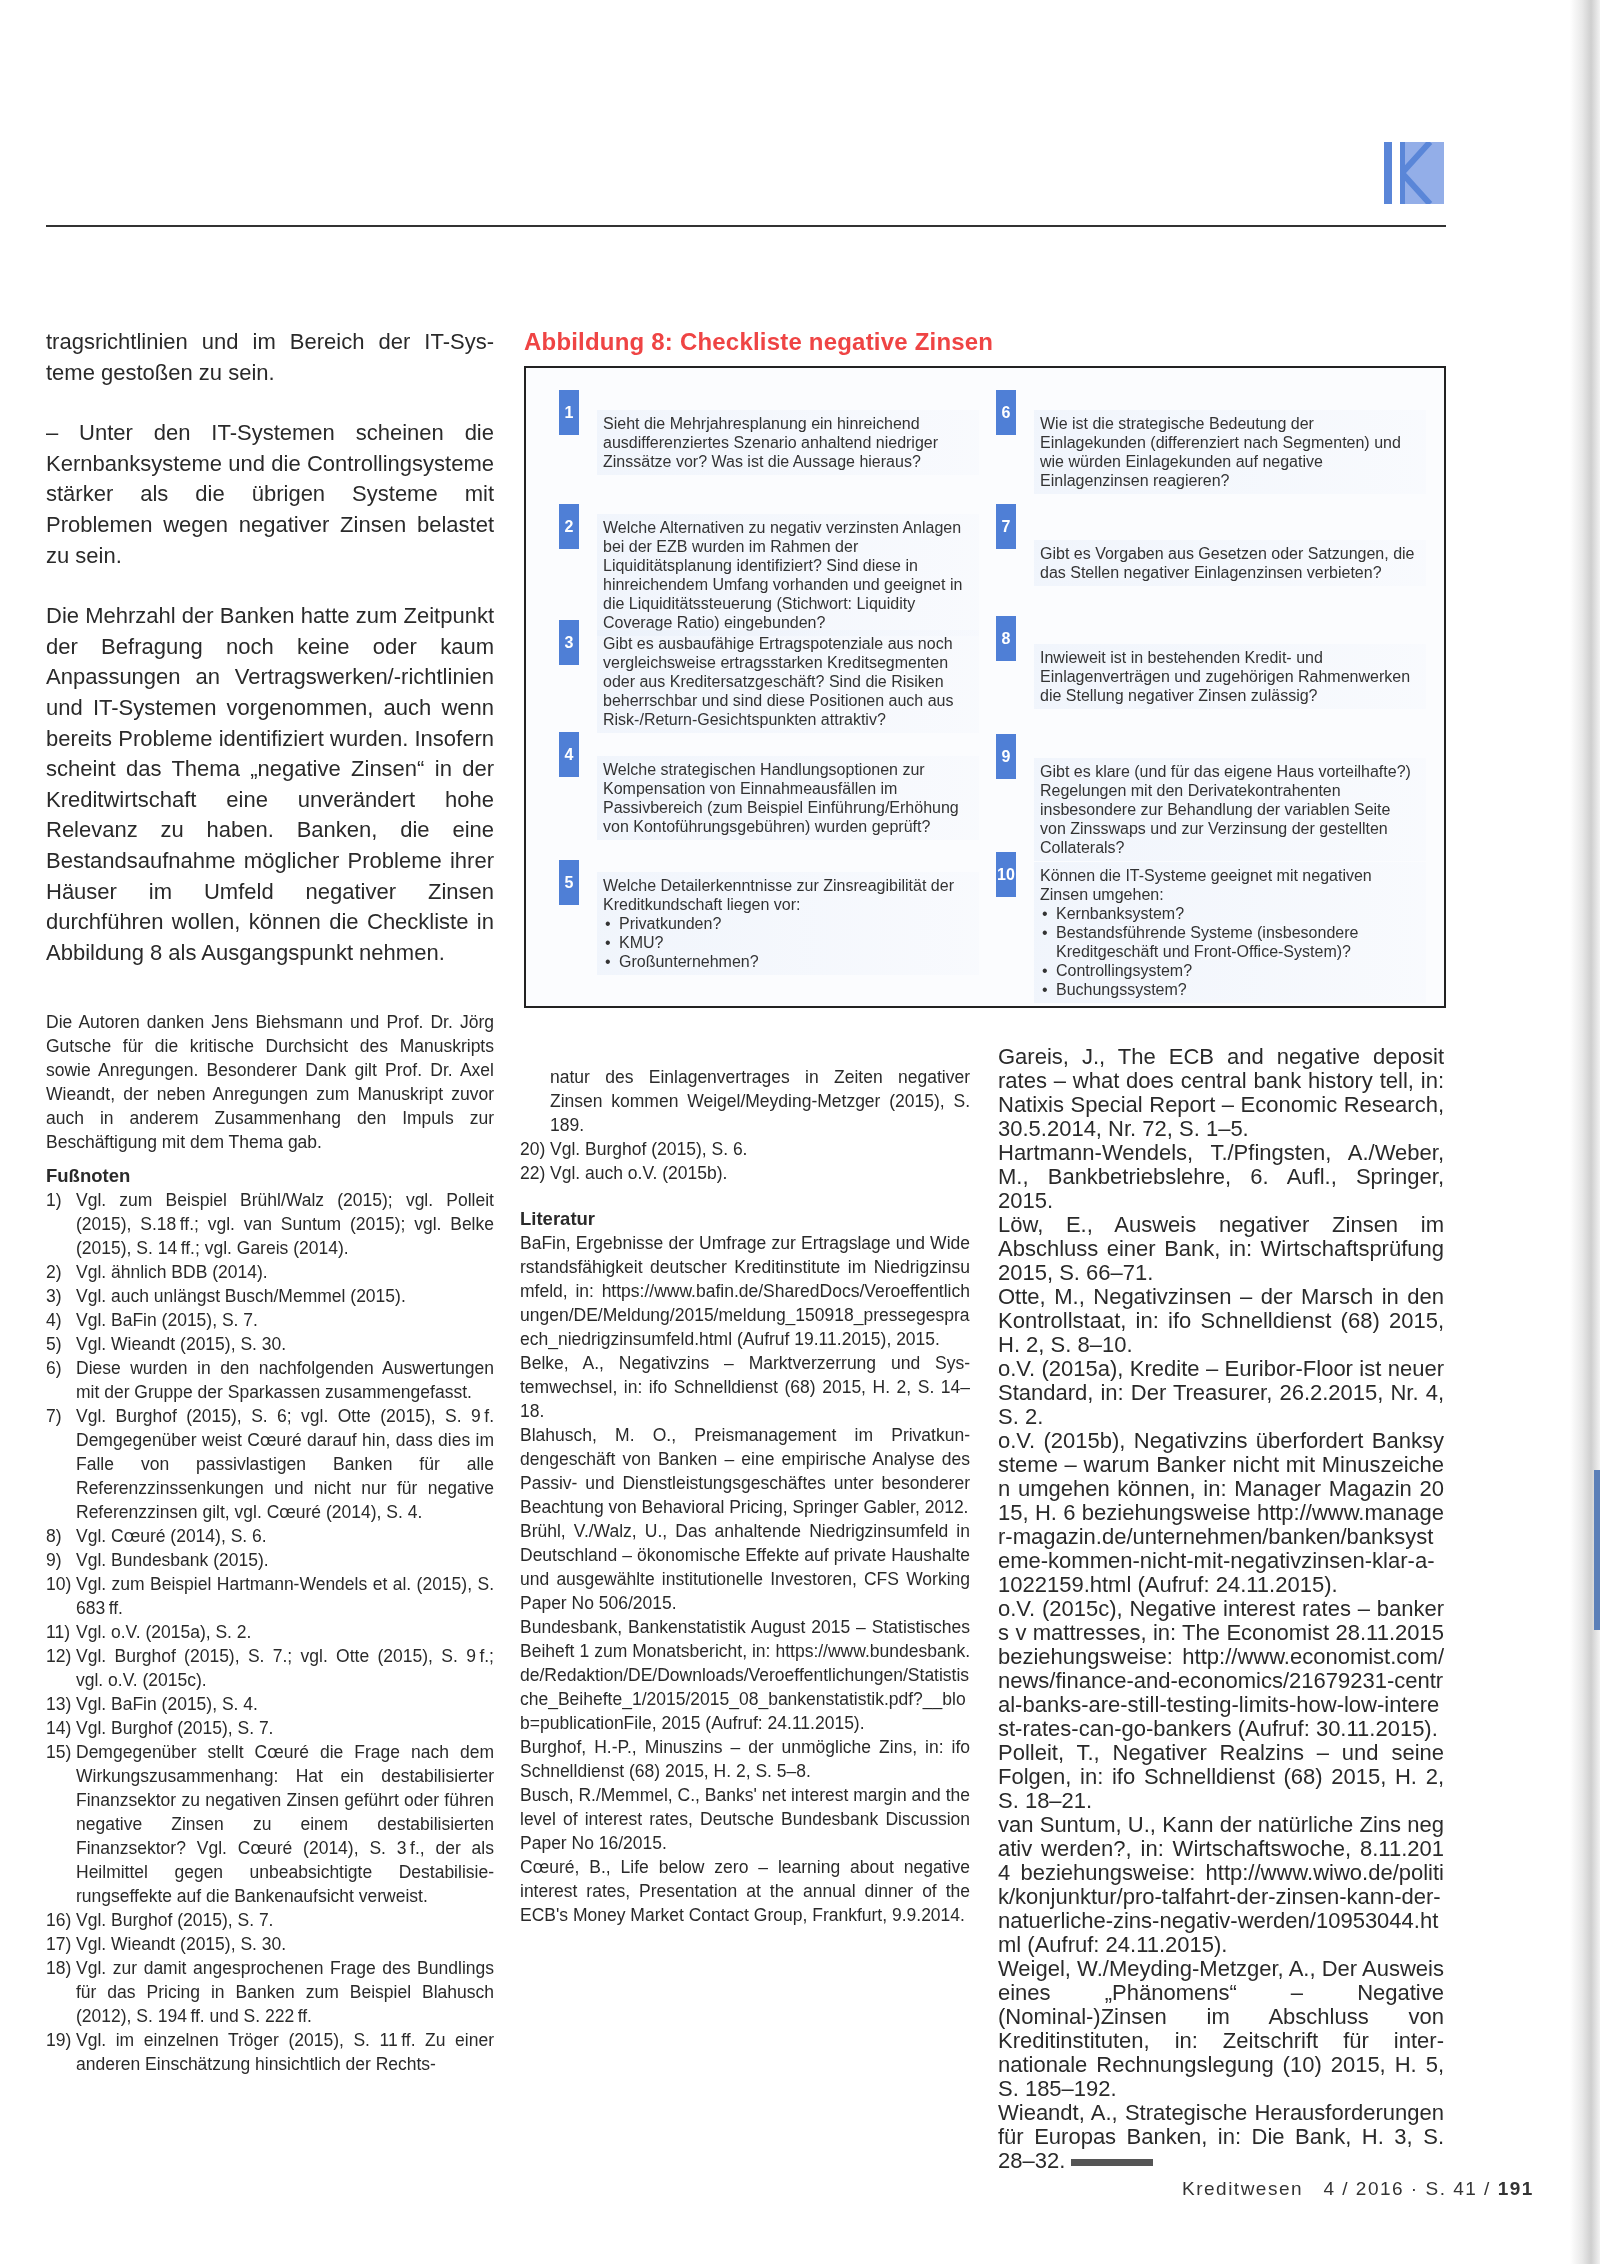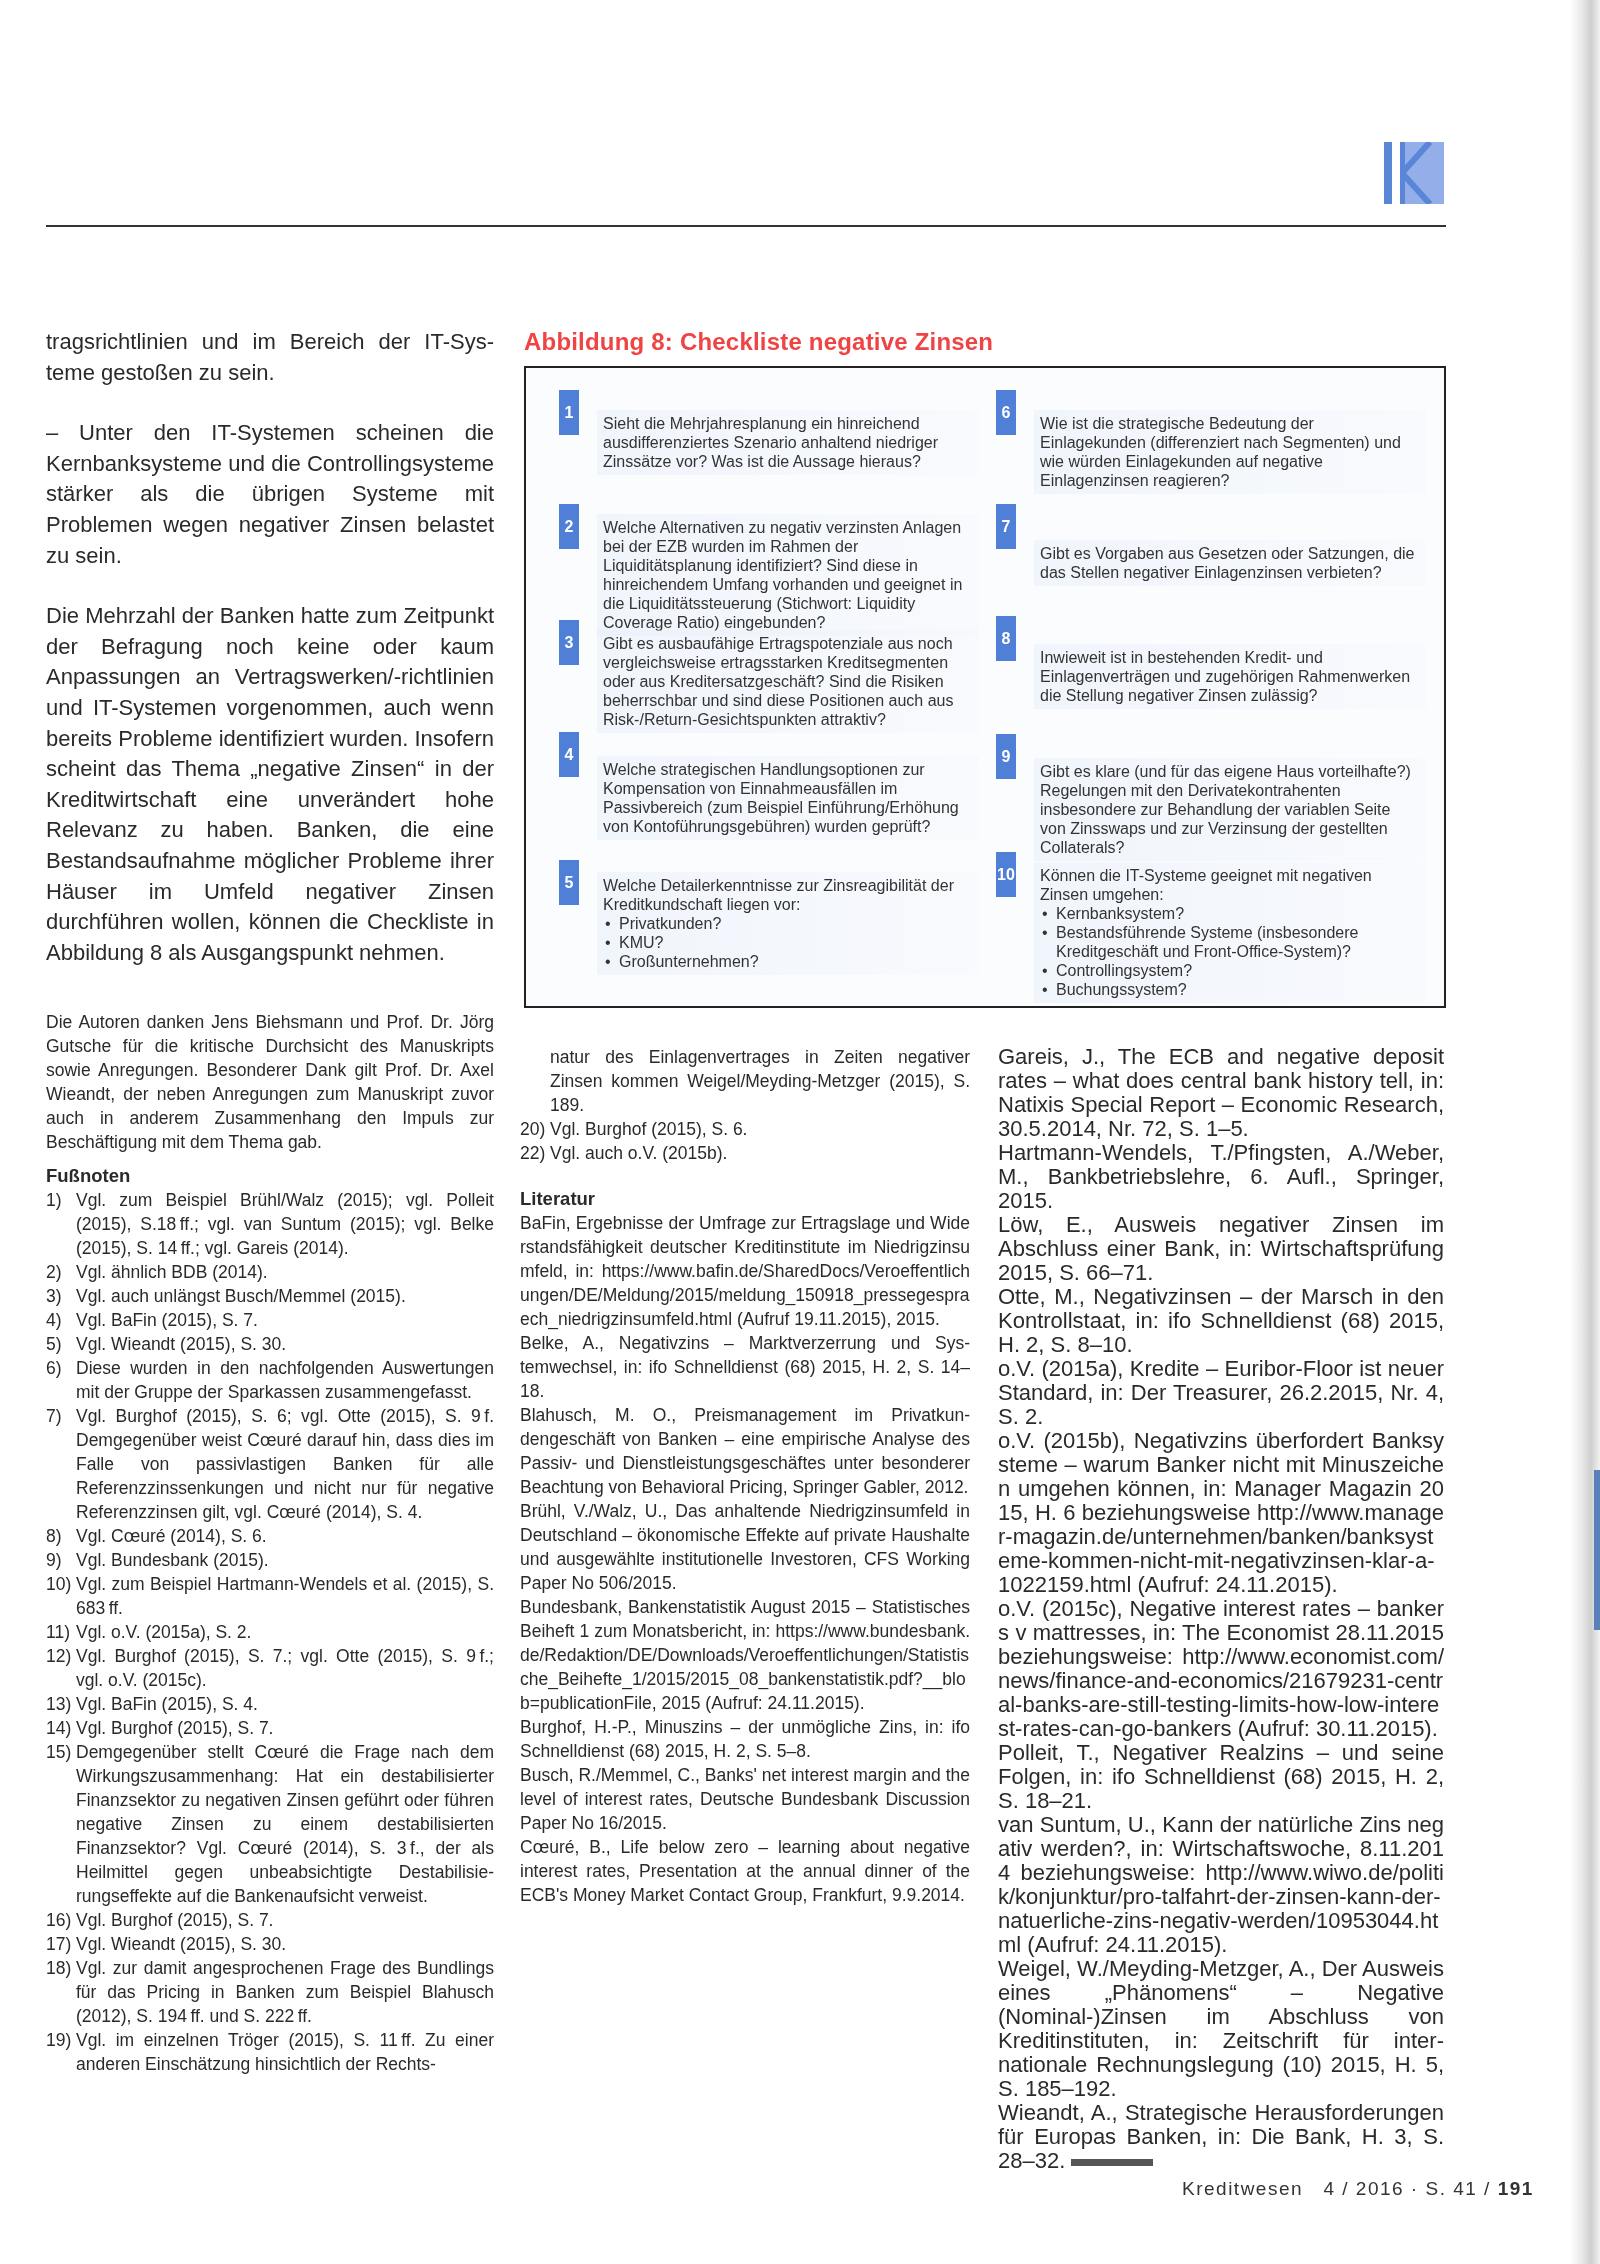--- a/index.html
+++ b/index.html
@@ -21,21 +21,21 @@
   .col-left-body { left: 46px; top: 327px; width: 448px; font-size: 22px; line-height: 30.6px; }
   .col-left-body p { margin-bottom: 30px; }
   .col-left-small { left: 46px; top: 1010px; width: 448px; font-size: 17.5px; line-height: 24px; }
   .col-mid { left: 520px; top: 1045px; width: 450px; font-size: 17.5px; line-height: 24px; }
   .col-right { left: 998px; top: 1045px; width: 446px; font-size: 22px; line-height: 24px; }
 
   .heading { font-weight: bold; font-size: 18.5px; margin-top: 10px; }
   .fn { display: flex; }
   .fn-num { flex: 0 0 30px; }
   .fn-text { flex: 1; text-align: justify; }
-  .fn-cont { padding-left: 30px; text-align: justify; }
+  .fn-cont { padding-left: 30px; text-align: justify; margin-top: 20px; }
   .lit-entry { text-align: justify; }
   .end-mark { display: inline-block; width: 82px; height: 7px; background: #555; vertical-align: middle; margin-left: 6px; }
 
   .figure-title { position: absolute; left: 524px; top: 328px; font-size: 24px; font-weight: bold; color: #ef4444; letter-spacing: 0.2px; }
   .figure-box { position: absolute; left: 524px; top: 366px; width: 922px; height: 642px; border: 2px solid #222; background: #fbfcfe; }
 
   .item { position: absolute; display: flex; }
   .item-num { width: 20px; height: 45px; background: #4f7fd6; color: #fff; font-weight: bold; font-size: 16px; display: flex; align-items: center; justify-content: center; flex: 0 0 20px; }
   .item-body { position: absolute; left: 38px; right: 0; font-size: 16px; line-height: 19px; color: #333; background: linear-gradient(to right, rgba(232,239,250,0.55), rgba(240,244,252,0.25)); padding: 4px 6px; }
   .item-body ul { list-style: none; }

